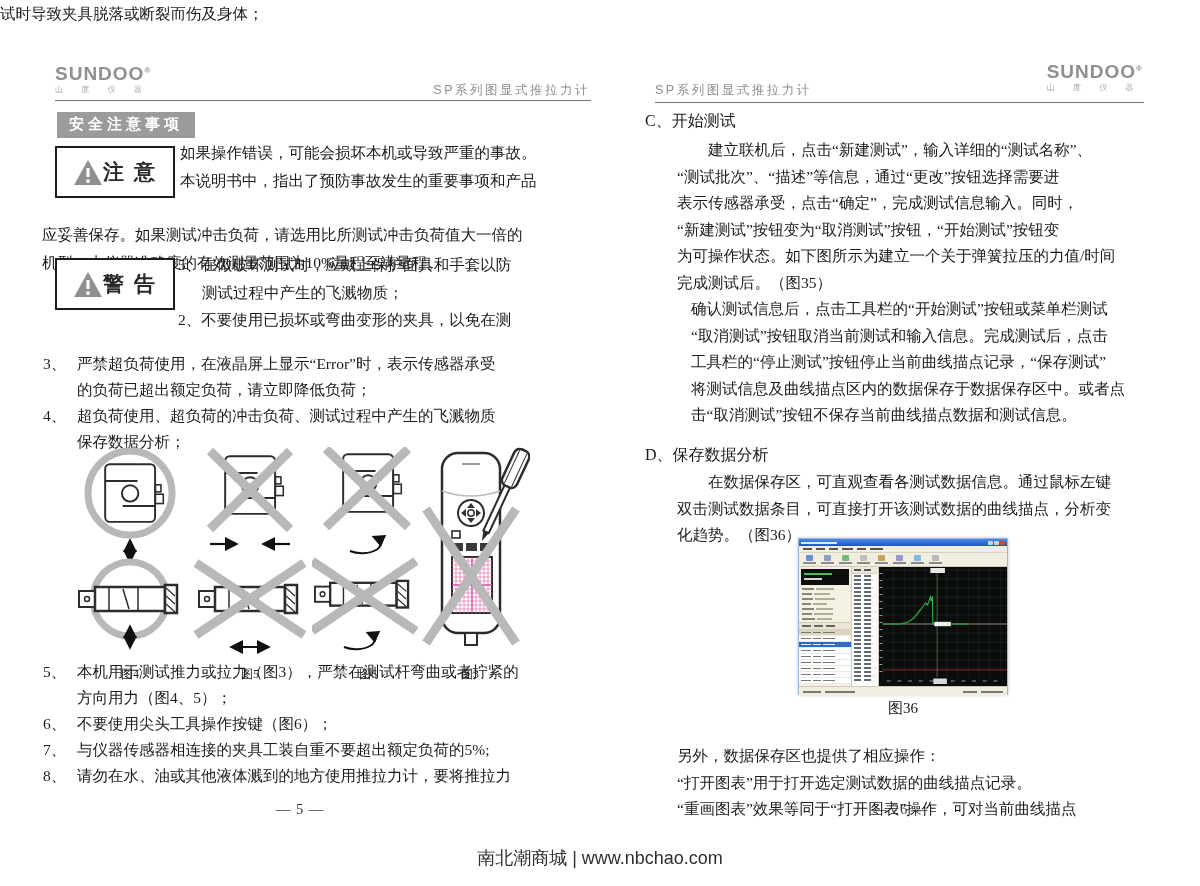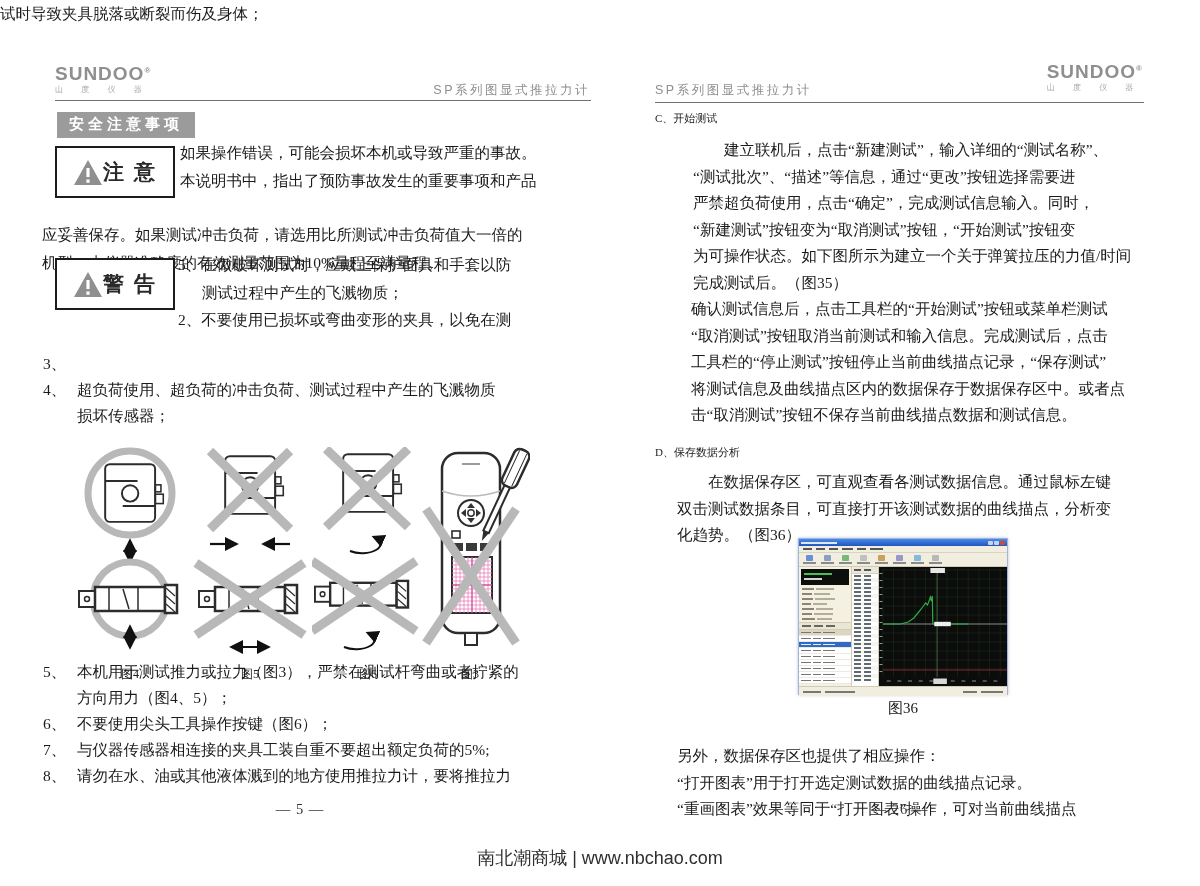--- a/index.html
+++ b/index.html
@@ -49,25 +49,25 @@
 
   .figc{position:absolute;text-align:center}
   .figc figure{margin:0}
   .figc figcaption{font-size:12px;margin-top:7px}
   .figrow{position:absolute;left:0;top:447px;width:600px;height:212px}
   .f4{left:70px;width:120px}.f5{left:190px;width:120px}.f6{left:312px;width:112px}.f3{left:410px;width:120px}
 
   .pagenum{position:absolute;left:0;width:100%;text-align:center;top:801px;font-size:14.5px;letter-spacing:1px;color:#333}
 
   
-  .sech{position:absolute;left:55px;font-size:11px;white-space:nowrap}
+  .sech{position:absolute;left:45px;font-size:16px;white-space:nowrap}
   .secC{top:111px}.secD{top:445px}
   .para{position:absolute;font-size:15.5px}
   .para div{line-height:26.5px;white-space:nowrap}
-  .pc1{left:93px;top:137px}
+  .pc1{left:77px;top:137px}
   .pc1 div:first-child{text-indent:31px}
   .pc2{left:91px;top:296px}
   .pd{left:77px;top:469px}
   .pd div:first-child{text-indent:31px}
   .pex{left:77px;top:743px}
   .figcap36{position:absolute;left:198px;width:210px;text-align:center;top:699px;font-size:15px}
 
   
   .banner{position:absolute;left:0;top:846px;width:1200px;text-align:center;
           font-family:"Liberation Sans","DejaVu Sans",sans-serif;font-size:18px;color:#2e2e2e}
@@ -158,26 +158,30 @@
     <div class="tcol warn-right">
         <div>5、在做破坏测试时，应戴上保护面具和手套以防</div>
         <div>测试过程中产生的飞溅物质；</div>
         <div>2、不要使用已损坏或弯曲变形的夹具，以免在测</div>
       </div>
     <div class="warn-full">试时导致夹具脱落或断裂而伤及身体；</div>
 
     <div class="items items34">
       <div class="item">
         <span class="inum">3、</span>
+        <div class="ilines">
+          <div>严禁超负荷使用，在液晶屏上显示“Error”时，表示传感器承受</div>
+          <div>的负荷已超出额定负荷，请立即降低负荷；</div>
+        </div>
       </div>
       <div class="item">
         <span class="inum">4、</span>
         <div class="ilines">
           <div>超负荷使用、超负荷的冲击负荷、测试过程中产生的飞溅物质</div>
-          <div>损坏传感器；</div>
+          <div>保存数据分析；</div>
         </div>
       </div>
     </div>
 
     <div class="figrow">
       <svg width="0" height="0" style="position:absolute">
         <defs>
           <marker id="ah" viewBox="0 0 10 10" refX="8" refY="5" markerWidth="6.5" markerHeight="6.5" orient="auto-start-reverse">
             <path d="M0 0 L10 5 L0 10 z" fill="#111"></path>
           </marker>
@@ -323,21 +327,21 @@
     <div class="logo">
       <div class="logo-main"><span>SUNDOO</span><sup>®</sup></div>
       <div class="logo-sub">山 度 仪 器</div>
     </div>
     <div class="rule"></div>
 
     <div class="sech secC">C、开始测试</div>
     <div class="para pc1">
         <div>建立联机后，点击“新建测试”，输入详细的“测试名称”、</div>
         <div>“测试批次”、“描述”等信息，通过“更改”按钮选择需要进</div>
-        <div>严禁超负荷使用，点击“确定”，完成测试信息输入。同时，</div>
+        <div>表示传感器承受，点击“确定”，完成测试信息输入。同时，</div>
         <div>“新建测试”按钮变为“取消测试”按钮，“开始测试”按钮变</div>
         <div>为可操作状态。如下图所示为建立一个关于弹簧拉压的力值/时间</div>
         <div>完成测试后。（图35）</div>
       </div>
     <div class="para pc2">
         <div>确认测试信息后，点击工具栏的“开始测试”按钮或菜单栏测试</div>
         <div>“取消测试”按钮取消当前测试和输入信息。完成测试后，点击</div>
         <div>工具栏的“停止测试”按钮停止当前曲线描点记录，“保存测试”</div>
         <div>将测试信息及曲线描点区内的数据保存于数据保存区中。或者点</div>
         <div>击“取消测试”按钮不保存当前曲线描点数据和测试信息。</div>

